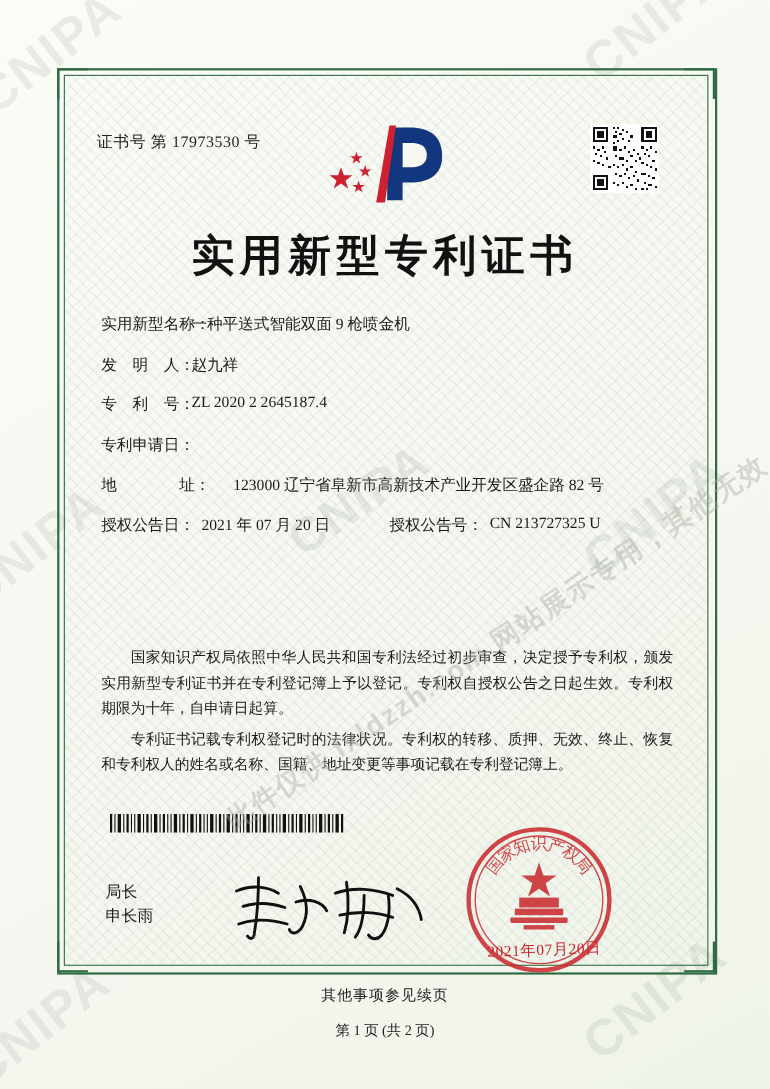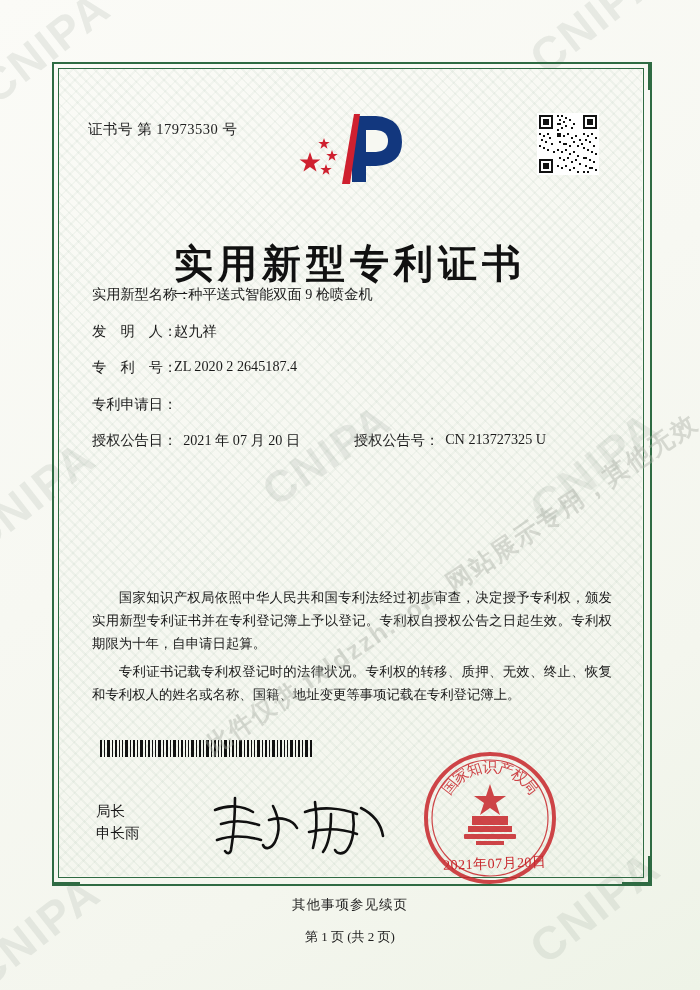--- a/index.html
+++ b/index.html
@@ -74,21 +74,20 @@
 
   .cert-no{
     position:absolute;left:88px;top:120px;
     font-size:14.5px;color:#222;letter-spacing:.5px;
   }
 
   .title{
     position:absolute;left:0;top:205px;width:700px;text-align:center;
     font-size:39px;font-weight:bold;letter-spacing:5px;color:#111;
     font-family:"DejaVu Serif", serif;
-    margin-top:32px;
   }
 
   .fields{position:absolute;left:92px;top:285px;width:520px;}
   .row{display:flex;align-items:flex-start;margin-bottom:17.5px;font-size:14.2px;color:#1a1a1a;}
   .lbl{width:82px;flex:0 0 82px;letter-spacing:0;white-space:nowrap;}
   .val{flex:1;}
   .row-split{display:flex;align-items:flex-start;font-size:14.2px;color:#1a1a1a;margin-bottom:17.5px;}
   .half-l{flex:0 0 262px;display:flex;}
   .half-r{flex:1;display:flex;}
   .lbl2{white-space:nowrap;margin-right:6px;}
@@ -271,20 +270,24 @@
       <span class="lbl">发　明　人：</span>
       <span class="val">赵九祥</span>
     </div>
     <div class="row">
       <span class="lbl">专　利　号：</span>
       <span class="val">ZL 2020 2 2645187.4</span>
     </div>
     <div class="row">
       <span class="lbl">专利申请日：</span>
     </div>
+    <div class="row">
+      <span class="lbl" style="flex:0 0 120px;width:120px">地　　　　址：</span>
+      <span class="val">123000 辽宁省阜新市高新技术产业开发区盛企路 82 号</span>
+    </div>
     <div class="row-split">
       <span class="half-l">
         <span class="lbl2">授权公告日：</span>
         <span>2021 年 07 月 20 日</span>
       </span>
       <span class="half-r">
         <span class="lbl2">授权公告号：</span>
         <span>CN 213727325 U</span>
       </span>
     </div>

